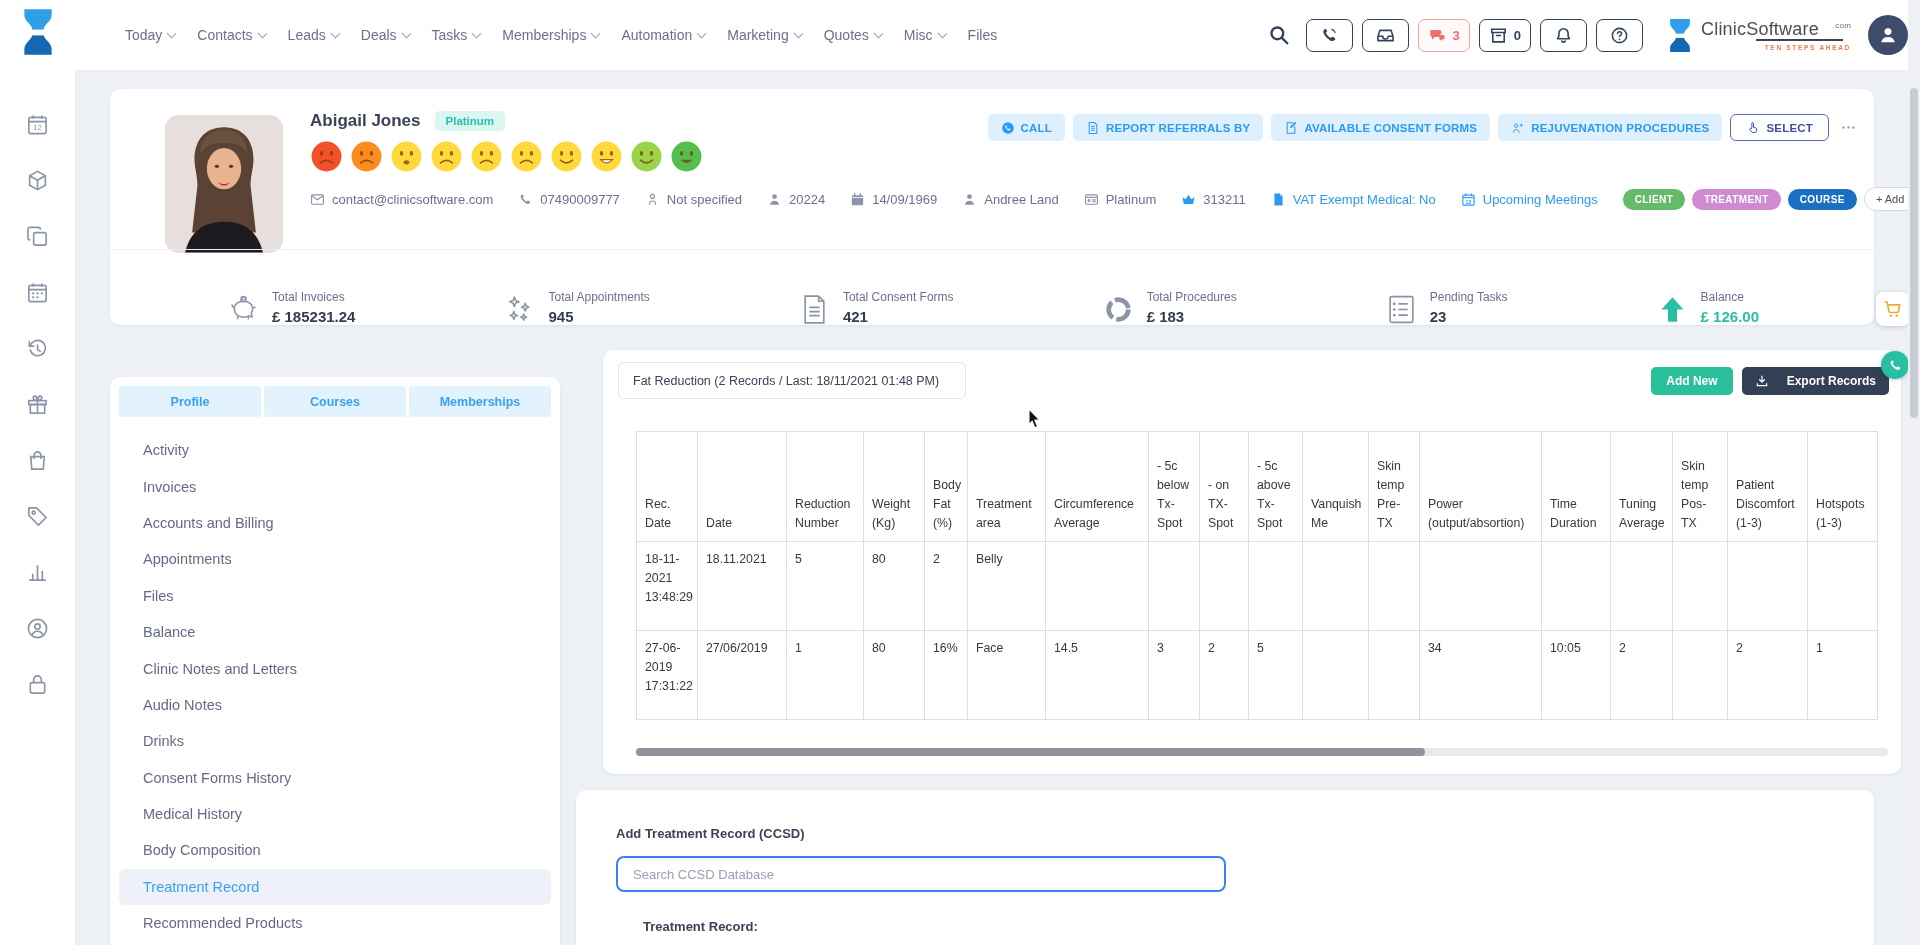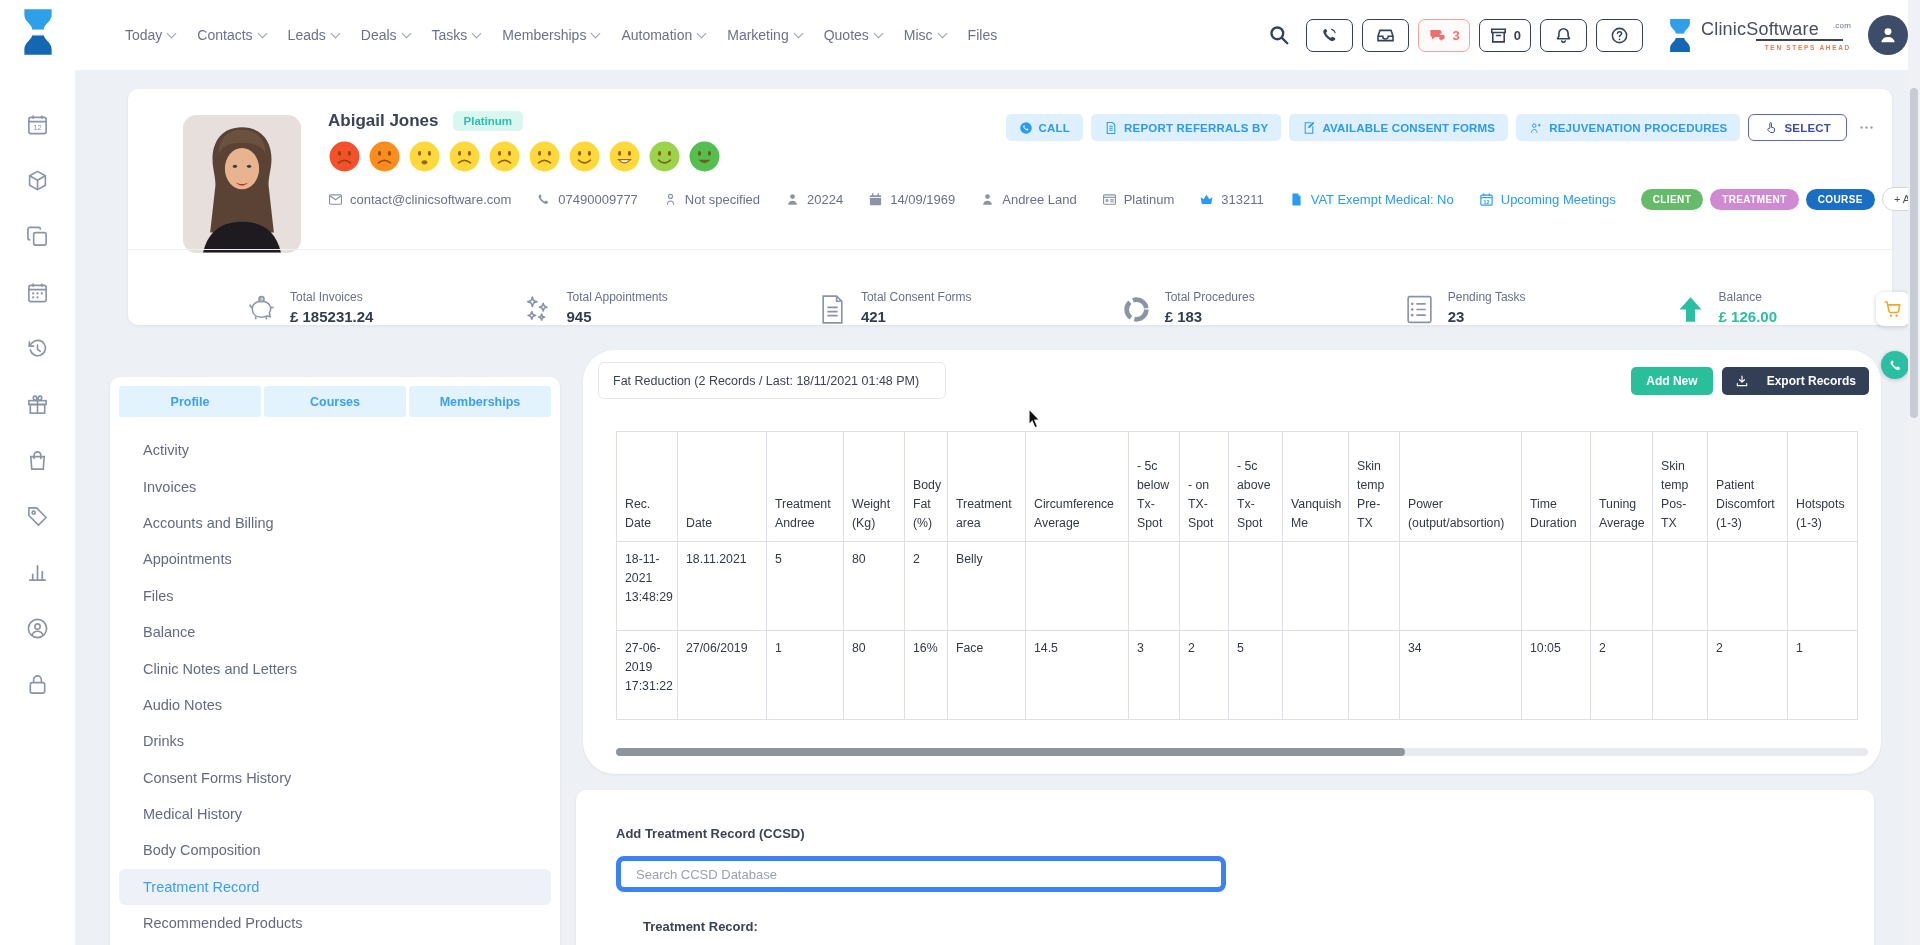--- a/index.html
+++ b/index.html
@@ -39,21 +39,21 @@
   .rail-logo { margin-top:7px; cursor:pointer; }
   .rail-ics { margin-top:56px; display:flex; flex-direction:column; gap:33px; }
   .rail-ic { width:23px; height:23px; color:#8b93a7; cursor:pointer; }
   .rail-ic svg { width:23px; height:23px; }
 
   
   .content { position:absolute; left:75px; top:70px; width:1845px; height:875px; }
   .card { position:absolute; background:#fff; border-radius:10px; box-shadow:0 1px 3px rgba(40,50,80,.07); }
 
   
-  .patient { left:53px; top:19px; width:1764px; height:236px; }
+  .patient { left:35px; top:19px; width:1764px; height:236px; }
   .photo { position:absolute; left:55px; top:26px; width:118px; height:138px; border-radius:14px; overflow:hidden; background:#e8e3e0; }
   .photo svg { width:118px; height:138px; }
   .p-name-row { position:absolute; left:200px; top:22px; display:flex; align-items:center; gap:14px; }
   .p-name { font-size:17px; font-weight:700; color:#3c4257; }
   .tier { background:#d9f6f1; color:#2bbfae; font-size:11.5px; font-weight:700; padding:4px 11px; border-radius:5px; }
   .mood { position:absolute; left:200px; top:51px; display:flex; gap:7px; }
   .mood span { width:33px; height:33px; }
   .mood svg { width:33px; height:33px; }
   .ey { fill:rgba(122,62,8,.8); }
   .m  { fill:none; stroke:rgba(122,62,8,.8); stroke-width:1.7; stroke-linecap:round; }
@@ -84,39 +84,39 @@
 
   
   .side { left:35px; top:307px; width:450px; height:568px; border-radius:10px 10px 0 0; }
   .tabs { display:flex; gap:3px; padding:9px 9px 0 9px; }
   .tab { flex:1; height:31px; background:#e2f3fe; color:#3aa0f5; font-size:12.5px; font-weight:600; display:flex; align-items:center; justify-content:center; border-radius:3px; cursor:pointer; }
   .menu { margin-top:15px; padding:0 9px; display:flex; flex-direction:column; }
   .mi { height:36.4px; flex:none; display:flex; align-items:center; padding:0 24px; font-size:14.5px; font-weight:500; color:#646a85; border-radius:6px; cursor:pointer; }
   .mi.active { background:#eef1f7; color:#3aa0f5; }
 
   
-  .main1 { left:508px; top:280px; width:1298px; height:424px;border-radius:32px; }
+  .main1 { left:528px; top:280px; width:1298px; height:424px; }
   .m1-head { position:absolute; top:12px; left:15px; right:12px; display:flex; align-items:center; }
   .selector { width:348px; height:37px; border:1px solid #e4e6ec; border-radius:6px; background:#fff; display:flex; align-items:center; padding:0 14px; font-size:12.5px; font-weight:500; color:#3c4257; cursor:pointer; }
   .m1-buttons { margin-left:auto; display:flex; gap:9px; }
   .btn-add { height:28px; padding:0 15px; background:#2abf9b; color:#fff; border:none; border-radius:5px; font-size:12px; font-weight:700; cursor:pointer; font-family:"Liberation Sans",sans-serif; }
   .btn-export { height:28px; padding:0 13px; background:#333f54; color:#fff; border:none; border-radius:5px; font-size:12px; font-weight:700; display:flex; align-items:center; gap:18px; cursor:pointer; font-family:"Liberation Sans",sans-serif; }
   .btn-export svg { width:14px; height:14px; }
   .tbl-wrap { position:absolute; left:33px; top:81px; width:1242px; }
   table { border-collapse:collapse; table-layout:fixed; width:1241px; }
   th, td { border:1px solid #dcdfe8; font-size:12.3px; color:#333a47; text-align:left; padding:8px 8px; font-weight:500; overflow:hidden; }
   th { height:110px; vertical-align:bottom; line-height:1.55; }
   td { height:89px; vertical-align:top; line-height:1.55; }
   .hscroll { position:absolute; left:33px; top:398px; width:1252px; height:8px; background:#e9eaee; border-radius:4px; cursor:pointer; }
   .hscroll .thumb { width:63%; height:8px; background:#8f939c; border-radius:4px; }
 
   
   .main2 { left:501px; top:720px; width:1298px; height:230px; padding:34px 0 0 40px; }
   .form-label { font-size:13px; font-weight:600; color:#3c4257; }
-  .ccsd-input { display:block; margin-top:14px; width:610px; height:36px; border:5px solid #3b82f6; border-radius:8px; padding:0 15px; font-size:13px; color:#3c4257; outline:none; font-family:"Liberation Sans",sans-serif; }
+  .ccsd-input { display:block; margin-top:14px; width:610px; height:36px; border:2px solid #3b82f6; border-radius:8px; padding:0 15px; font-size:13px; color:#3c4257; outline:none; font-family:"Liberation Sans",sans-serif; }
   .ccsd-input::placeholder { color:#9aa0b5; }
   .label2 { margin-top:27px; display:block;margin-left:27px; }
 
   
   .float-cart { position:absolute; left:1876px; top:292px; width:34px; height:34px; background:#fff; border-radius:8px; box-shadow:0 1px 5px rgba(0,0,0,.18); display:flex; align-items:center; justify-content:center; cursor:pointer; z-index:5; }
   .float-cart svg { width:20px; height:20px; }
   .float-phone { position:absolute; left:1881px; top:351px; width:28px; height:28px; border-radius:50%; background:#2abfa3; box-shadow:0 1px 4px rgba(0,0,0,.2); display:flex; align-items:center; justify-content:center; cursor:pointer; z-index:5; }
   .float-phone svg { width:15px; height:15px; }
   .float-ai { position:absolute; left:1926px; top:409px; width:28px; height:28px; border-radius:50%; background:radial-gradient(circle at 32% 28%, #ff9a3c 0 34%, #2b6fe0 72%); box-shadow:0 1px 4px rgba(0,0,0,.2); color:#fff; font-size:9px; font-weight:700; display:flex; align-items:center; justify-content:center; cursor:pointer; z-index:5; }
   .vscroll { position:absolute; right:0; top:0; width:12px; height:945px; background:#eff1f4; z-index:6; }
@@ -736,21 +736,21 @@
             <col style="width: 69px;">
             <col style="width: 62px;">
             <col style="width: 55px;">
             <col style="width: 80px;">
             <col style="width: 70px;">
           </colgroup>
         <thead>
             <tr>
               <th>Rec. Date</th>
               <th>Date</th>
-              <th>Treatment Andree</th>
+              <th>Reduction Number</th>
               <th>Weight (Kg)</th>
               <th>Body Fat (%)</th>
               <th>Treatment area</th>
               <th>Circumference Average</th>
               <th>- 5c below Tx- Spot</th>
               <th>- on TX- Spot</th>
               <th>- 5c above Tx- Spot</th>
               <th>Vanquish Me</th>
               <th>Skin temp Pre- TX</th>
               <th>Power (output/absortion)</th>

